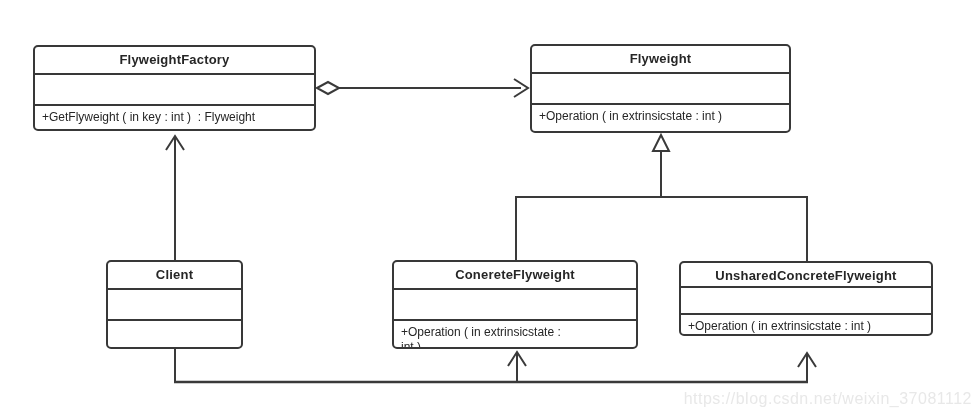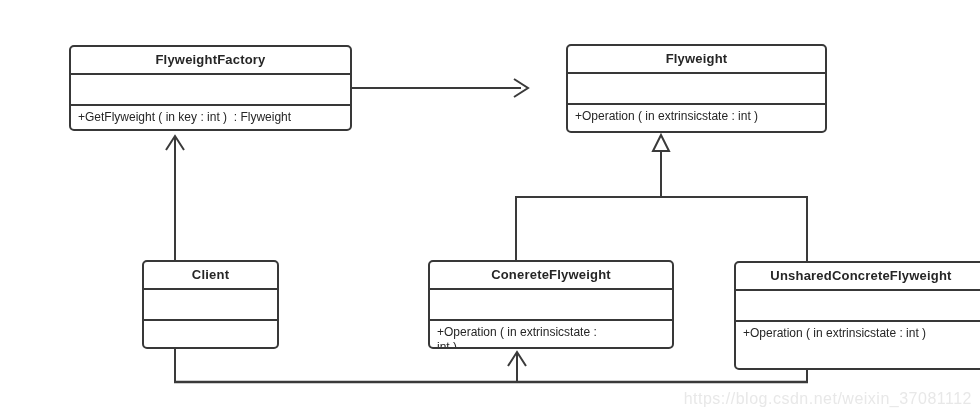--- a/index.html
+++ b/index.html
@@ -25,21 +25,20 @@
   }
   .uml-class {
     position: absolute;
     box-sizing: border-box;
     border: 2px solid #383838;
     border-radius: 5px;
     background: #ffffff;
     display: flex;
     flex-direction: column;
     color: #262626;
-    margin-left: 36px;
   }
   .uml-title {
     height: 26px;
     line-height: 26px;
     text-align: center;
     font-weight: bold;
     font-size: 13px;
     letter-spacing: 0.2px;
     white-space: nowrap;
     overflow: hidden;
@@ -121,20 +120,20 @@
     <div class="uml-methods">+Operation ( in extrinsicstate :
 int )</div>
   </div>
 
   <div class="uml-class" style="left:106px; top:260px; width:137px; height:89px;">
     <div class="uml-title">Client</div>
     <div class="uml-fields"></div>
     <div class="uml-methods"></div>
   </div>
 
-  <div class="uml-class" style="left:698px; top:261px; width:254px; height:109px;justify-content:space-between;">
+  <div class="uml-class" style="left:679px; top:261px; width:254px; height:75px;justify-content:space-between;">
     <div class="uml-title">UnsharedConcreteFlyweight</div>
     <div class="uml-fields"></div>
     <div class="uml-methods">+Operation ( in extrinsicstate : int )</div>
   </div>
 
   <div class="watermark">https://blog.csdn.net/weixin_37081112</div>
 </div>
 
 </body></html>

